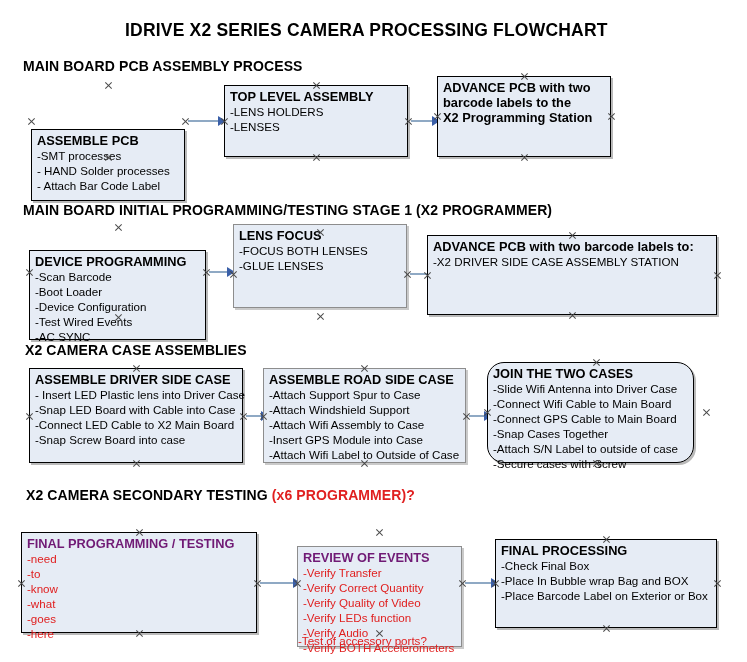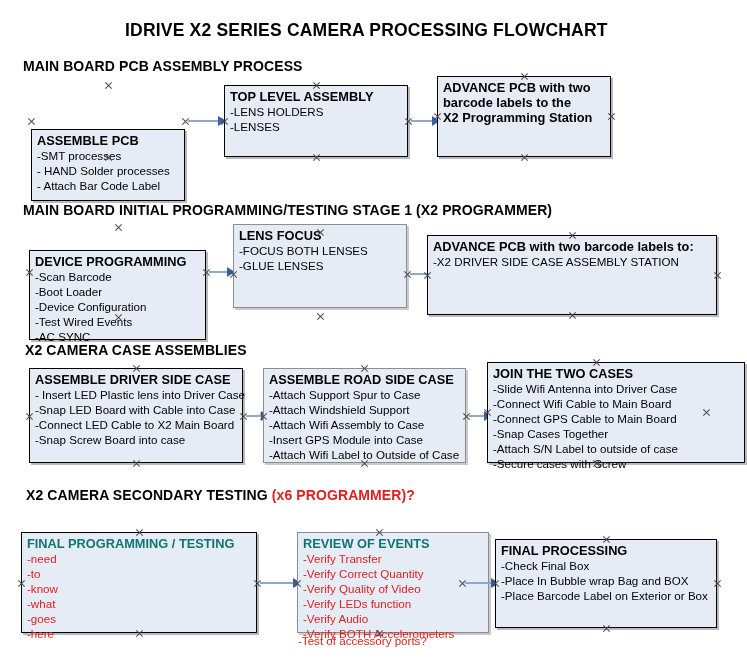--- a/index.html
+++ b/index.html
@@ -63,21 +63,21 @@
     white-space: nowrap;
     color: #000;
   }
   .box-line {
     font-size: 11.6px;
     line-height: 1.30;
     white-space: nowrap;
     color: #000;
   }
   
-  .box.red .box-title { color: #0f766e; }
+  .box.red .box-title { color: #701a75; }
   .box.red .box-line  { color: #e02020; }
 
   
   .overflow-line {
     position: absolute;
     font-size: 11.6px;
     line-height: 1.30;
     white-space: nowrap;
     color: #e02020;
   }
@@ -251,21 +251,21 @@
   <div class="handle" style="left:364px; top:368px;"></div>
   <div class="handle" style="left:364px; top:463px;"></div>
   <div class="handle" style="left:263px; top:416px;"></div>
   <div class="handle" style="left:466px; top:416px;"></div>
 
   <div class="arrow" style="left:469px; top:411px; width:22px;">
     <div class="shaft" style="width:15px;"></div>
     <div class="head" style="left:15px;"></div>
   </div>
 
-  <div class="box border-black" style="left:487px; top:362px; width:258px; height:101px;">
+  <div class="box border-black" style="left:487px; top:362px; width:207px; height:101px;border-radius:17px;">
     <div class="box-title">JOIN THE TWO CASES</div>
     <div class="box-line">-Slide Wifi Antenna into Driver Case</div>
     <div class="box-line">-Connect Wifi Cable to Main Board</div>
     <div class="box-line">-Connect GPS Cable to Main Board</div>
     <div class="box-line">-Snap Cases Together</div>
     <div class="box-line">-Attach S/N Label to outside of case</div>
     <div class="box-line">-Secure cases with Screw</div>
   </div>
   <div class="handle" style="left:596px; top:362px;"></div>
   <div class="handle" style="left:596px; top:463px;"></div>
@@ -286,21 +286,21 @@
   <div class="handle" style="left:139px; top:532px;"></div>
   <div class="handle" style="left:139px; top:633px;"></div>
   <div class="handle" style="left:21px;  top:583px;"></div>
   <div class="handle" style="left:257px; top:583px;"></div>
 
   <div class="arrow" style="left:260px; top:578px; width:40px;">
     <div class="shaft" style="width:33px;"></div>
     <div class="head" style="left:33px;"></div>
   </div>
 
-  <div class="box border-gray red" style="left:297px; top:532px; width:192px; height:101px;">
+  <div class="box border-gray red" style="left:297px; top:546px; width:165px; height:101px;">
     <div class="box-title">REVIEW OF EVENTS</div>
     <div class="box-line">-Verify Transfer</div>
     <div class="box-line">-Verify Correct Quantity</div>
     <div class="box-line">-Verify Quality of Video</div>
     <div class="box-line">-Verify LEDs function</div>
     <div class="box-line">-Verify Audio</div>
     <div class="box-line">-Verify BOTH Accelerometers</div>
   </div>
   <div class="overflow-line" style="left:298px; top:633px;">-Test of accessory ports?</div>
   <div class="handle" style="left:379px; top:532px;"></div>

